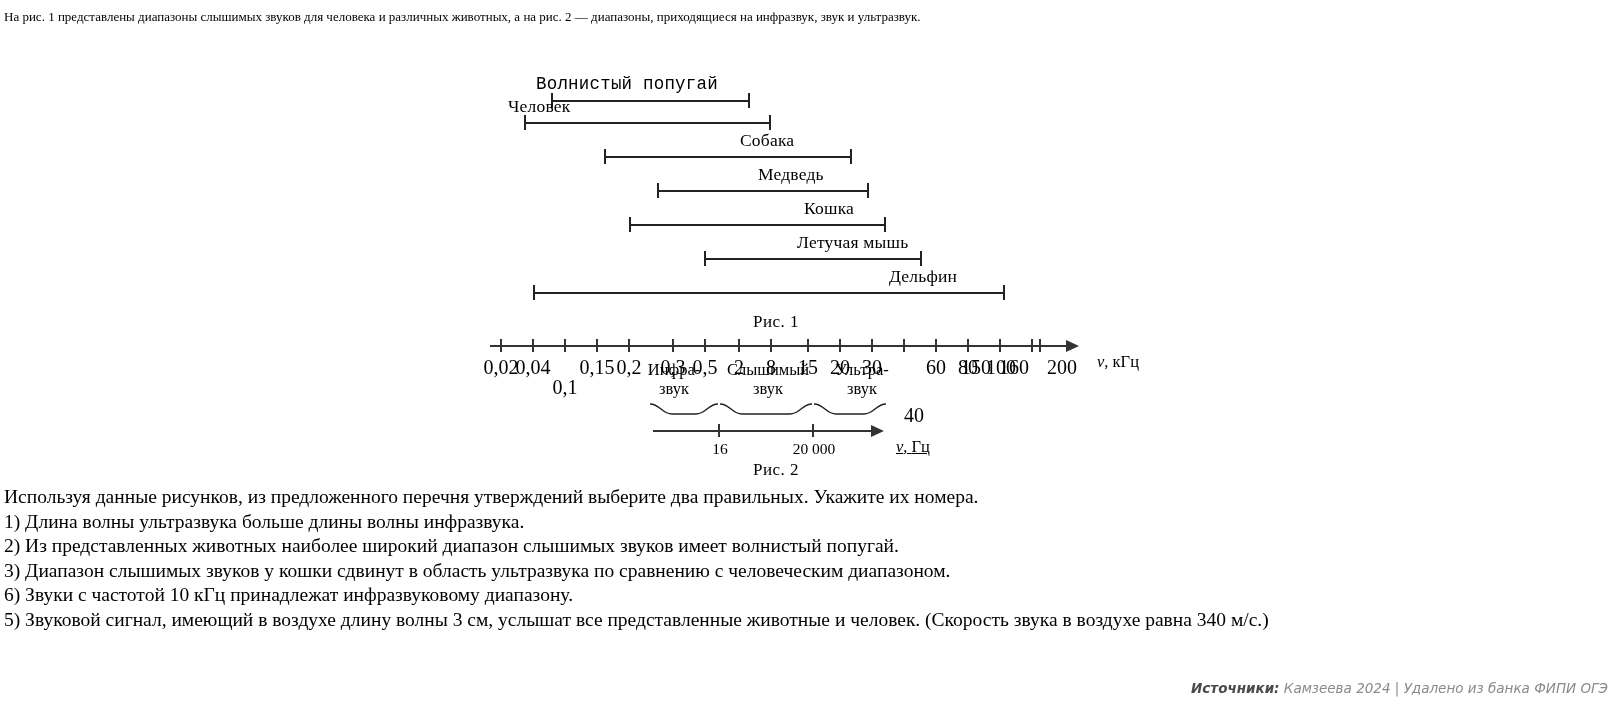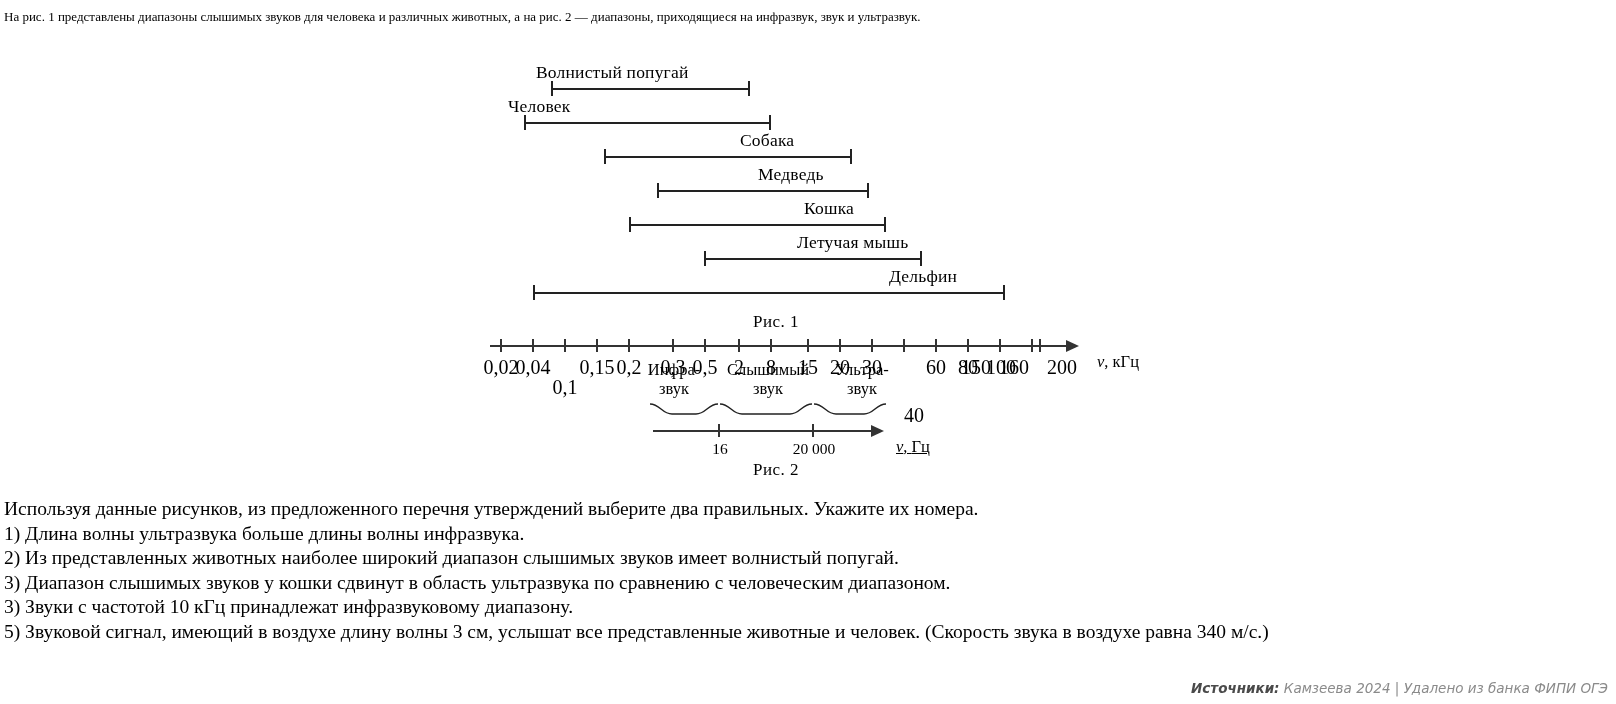--- a/index.html
+++ b/index.html
@@ -163,21 +163,21 @@
 
   
   .statements {
     position: absolute;
     left: 4px;
     top: 485px;
     width: 1608px;
     font-size: 19.5px;
     line-height: 24.5px;
   }
-  .statements .lead { margin: 12px 0 0 0; }
+  .statements .lead { margin: 0 0 0 0; }
   .statements .item { margin: 0; white-space: nowrap; }
 
   
   .footer {
     position: absolute;
     right: 8px;
     bottom: 8px;
     font-family: "DejaVu Sans", "Liberation Sans", sans-serif;
     font-size: 13.5px;
     font-style: italic;
@@ -190,21 +190,21 @@
   }
 </style>
 </head>
 <body>
 
 <div class="intro">На рис. 1 представлены диапазоны слышимых звуков для человека и различных животных, а на рис. 2 — диапазоны, приходящиеся на инфразвук, звук и ультразвук.</div>
 
 <div class="fig1">
   <div class="fig1-inner">
 
-    <div class="range-row" style="left:0;top:0;width:1396px;">
+    <div class="range-row" style="left:0;top:12px;width:1396px;font-family:Liberation Mono, monospace;">
       <div class="range-label" style="left:536px;">Волнистый попугай</div>
       <div class="range-bar" style="left:551px;width:199px;"></div>
     </div>
 
     <div class="range-row" style="left:0;top:34px;width:1616px;">
       <div class="range-label" style="left:508px;">Человек</div>
       <div class="range-bar" style="left:524px;width:247px;"></div>
     </div>
 
     <div class="range-row" style="left:0;top:68px;width:1616px;">
@@ -353,19 +353,19 @@
   </div>
 
   <div class="fig-caption" style="left:753px;top:108px;">Рис.  2</div>
 </div>
 
 <div class="statements">
   <p class="lead">Используя данные рисунков, из предложенного перечня утверждений выберите два правильных. Укажите их номера.</p>
   <p class="item">1) Длина волны ультразвука больше длины волны инфразвука.</p>
   <p class="item">2) Из представленных животных наиболее широкий диапазон слышимых звуков имеет волнистый попугай.</p>
   <p class="item">3) Диапазон слышимых звуков у кошки сдвинут в область ультразвука по сравнению с человеческим диапазоном.</p>
-  <p class="item">3) Звуки с частотой 10 кГц принадлежат инфразвуковому диапазону.</p>
+  <p class="item">6) Звуки с частотой 10 кГц принадлежат инфразвуковому диапазону.</p>
   <p class="item">5) Звуковой сигнал, имеющий в воздухе длину волны 3 см, услышат все представленные животные и человек. (Скорость звука в воздухе равна 340 м/с.)</p>
 </div>
 
 <div class="footer">
   <span class="src-key">Источники:</span><span> Камзеева 2024 | Удалено из банка ФИПИ ОГЭ</span>
 </div>
 
 </body></html>

